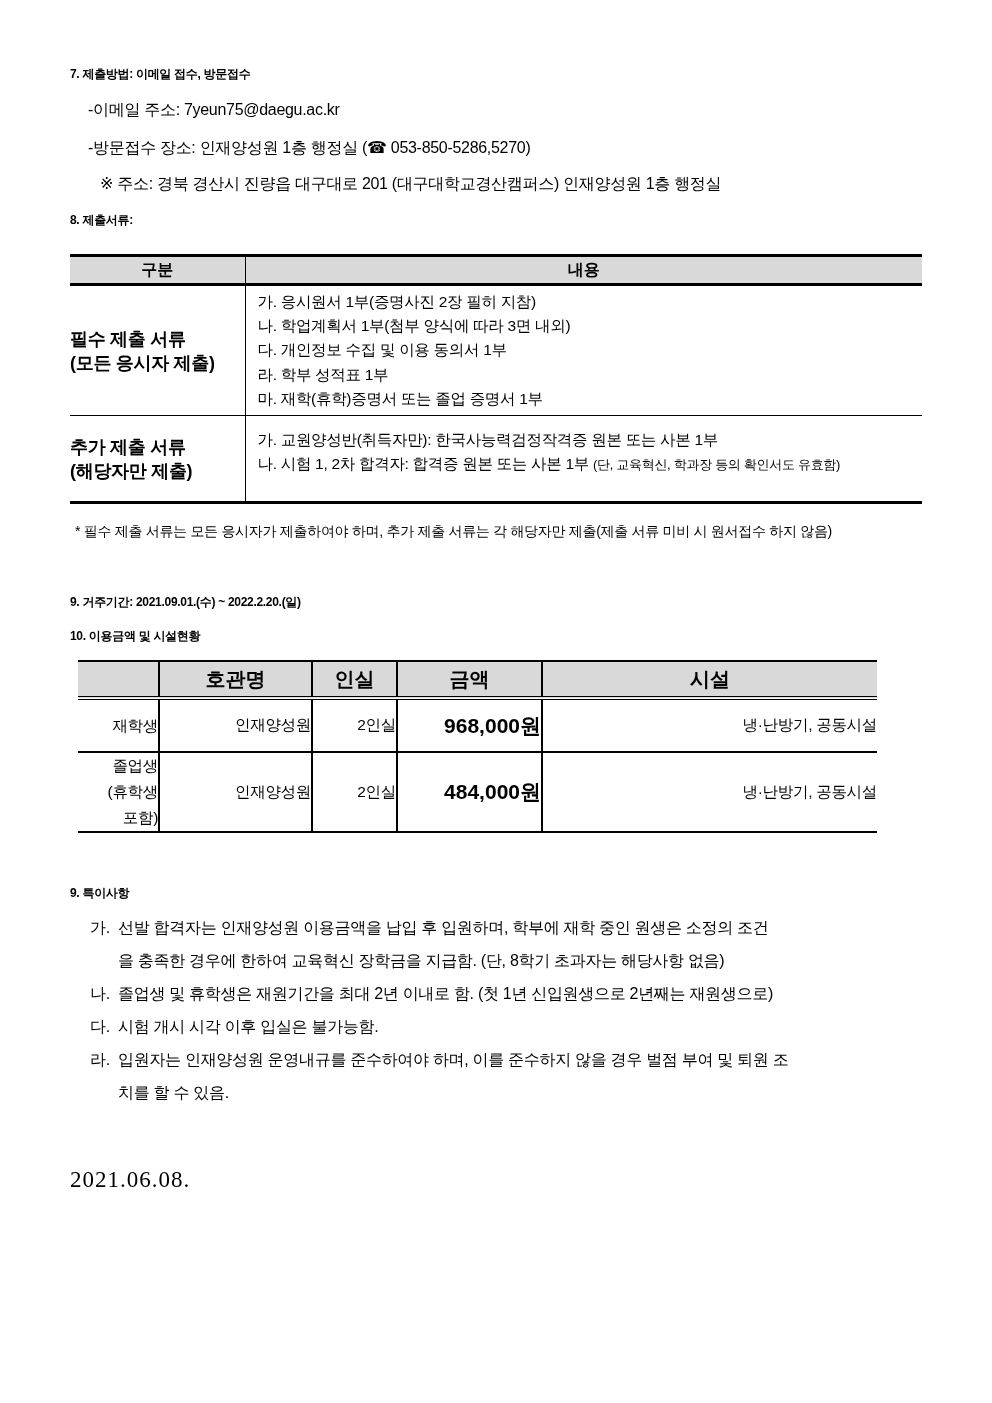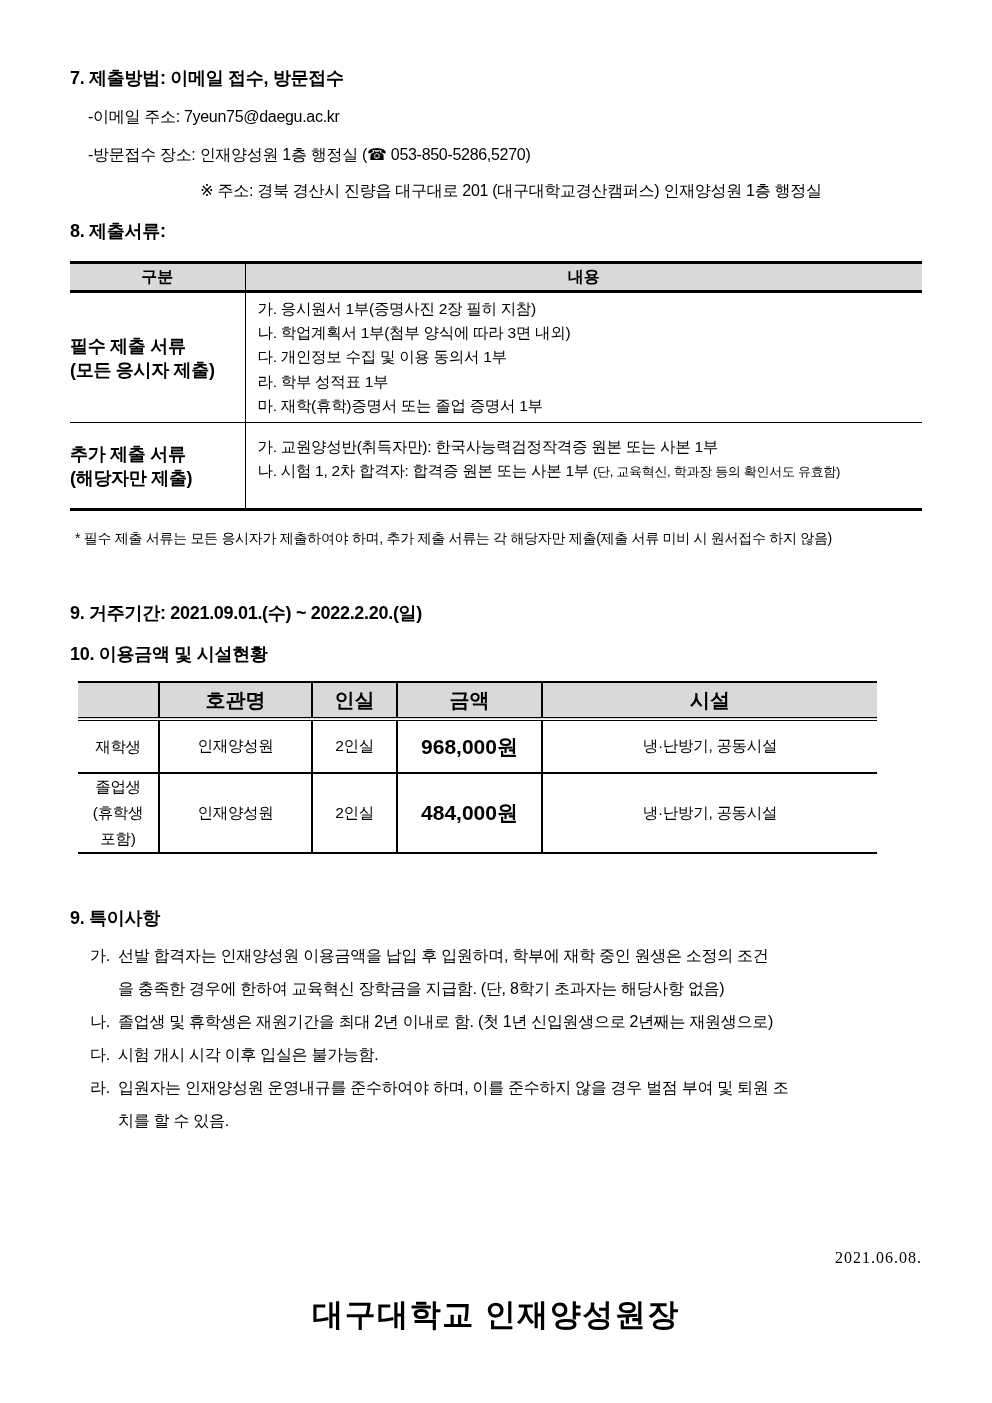--- a/index.html
+++ b/index.html
@@ -4,28 +4,28 @@
 <style>
   * { margin: 0; padding: 0; box-sizing: border-box; }
   html, body { background: #ffffff; }
   body {
     width: 992px; height: 1403px; overflow: hidden;
     font-family: "Liberation Sans", "DejaVu Sans", sans-serif;
     color: #000000;
   }
   .page { width: 992px; height: 1403px; padding: 66px 70px 0 70px; }
 
-  .h { font-size: 18px; font-weight: bold; letter-spacing: -0.3px; }
+  .h { font-size: 12px; font-weight: bold; letter-spacing: -0.3px; }
   .sub { font-size: 16px; letter-spacing: -0.3px; }
   .ind1 { margin-left: 18px; }
-  .ind2 { margin-left: 30px; text-align: center; }
+  .ind2 { margin-left: 30px; }
 
   .mb16 { margin-bottom: 17px; }
   .mb14 { margin-bottom: 15px; }
-  .mb10 { margin-bottom: 18px; }
+  .mb10 { margin-bottom: 25px; }
 
   
   table { border-collapse: collapse; table-layout: fixed; }
   .t1 { width: 852px; border-top: 3px solid #000; border-bottom: 3px solid #000; margin-bottom: 19px; }
   .t1 th {
     background: #d9d9d9; height: 29px; font-size: 16px; font-weight: bold;
     border-bottom: 3px solid #000; text-align: center; vertical-align: middle;
   }
   .t1 .c1 { width: 175px; border-right: 1px solid #000; }
   .t1 td.label {
@@ -43,37 +43,37 @@
   
   .t2 { width: 799px; margin-left: 8px; border-top: 2px solid #000; border-bottom: 2px solid #000; margin-bottom: 52px; }
   .t2 col.c1 { width: 81px; } .t2 col.c2 { width: 153px; } .t2 col.c3 { width: 85px; }
   .t2 col.c4 { width: 145px; } .t2 col.c5 { width: 335px; }
   .t2 th {
     background: #d9d9d9; height: 37px; font-size: 20px; font-weight: bold;
     border-bottom: 4px double #000; text-align: center; vertical-align: middle;
   }
   .t2 th, .t2 td { border-right: 2px solid #000; }
   .t2 th:last-child, .t2 td:last-child { border-right: none; }
-  .t2 td { text-align: center; vertical-align: middle; font-size: 15.5px; letter-spacing: -0.3px; }
+  .t2 td { text-align: right; vertical-align: middle; font-size: 15.5px; letter-spacing: -0.3px; }
   .t2 tr.r1 td { height: 54px; border-bottom: 2px solid #000; }
   .t2 tr.r2 td { height: 80px; }
   .t2 td.cat { white-space: pre-line; line-height: 26px; }
   .t2 td.price { font-weight: bold; font-size: 21px; letter-spacing: 0; }
 
   
   .s11-items { margin-left: 20px; margin-top: 9px; }
   .item { display: flex; font-size: 16px; line-height: 33px; letter-spacing: -0.3px; }
   .item .marker { width: 28px; flex: 0 0 28px; }
   .item .itext { white-space: pre-line; }
 
   
   .footer-date {
-    margin-top: 112px; text-align: right;
+    margin-top: 58px; text-align: left;
     font-family: "Liberation Serif", "DejaVu Serif", serif;
-    font-size: 16px; letter-spacing: 1px;
+    font-size: 23px; letter-spacing: 1px;
   }
   .footer-sign {
     margin-top: 27px; text-align: center;
     font-size: 31px; font-weight: bold; letter-spacing: 1.5px;
   }
 </style>
 </head>
 <body>
 
 <div class="page">
@@ -174,15 +174,14 @@
       <span class="itext">시험 개시 시각 이후 입실은 불가능함.</span>
     </div>
     <div class="item">
       <span class="marker">라.</span>
       <span class="itext">입원자는 인재양성원 운영내규를 준수하여야 하며, 이를 준수하지 않을 경우 벌점 부여 및 퇴원 조
 치를 할 수 있음.</span>
     </div>
   </div>
 
   <div class="footer-date">2021.06.08.</div>
-  <div class="footer-sign">대구대학교  인재양성원장</div>
 
 </div>
 
 </body></html>

